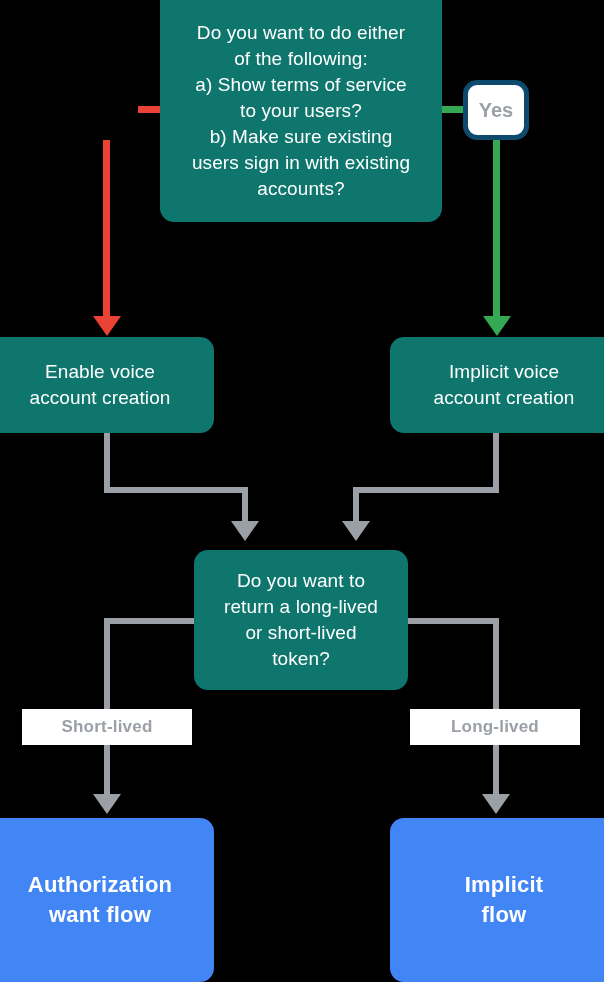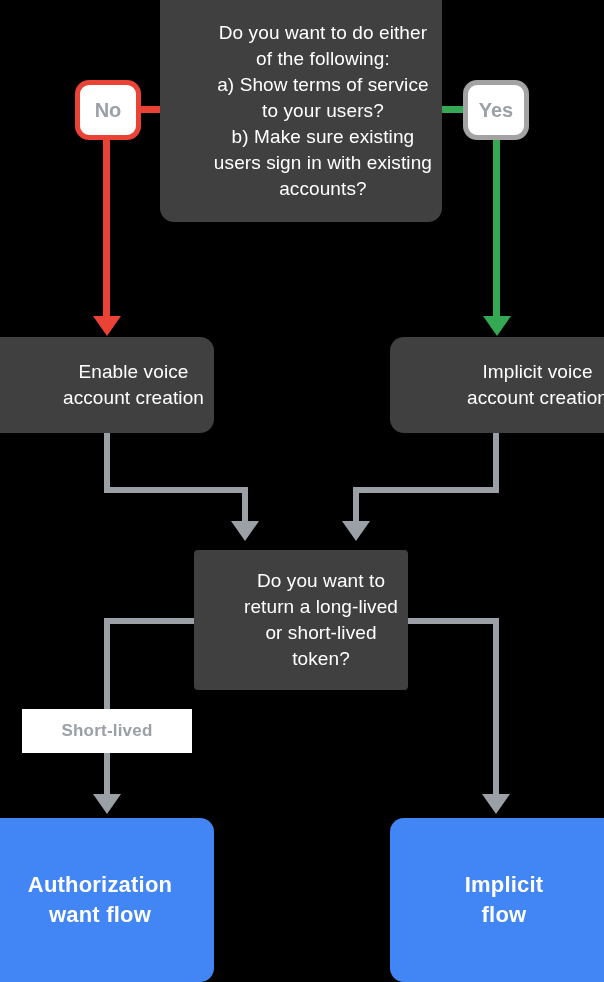--- a/index.html
+++ b/index.html
@@ -19,29 +19,28 @@
   }
 
   
   .node {
     position: absolute;
     box-sizing: border-box;
     display: flex;
     align-items: center;
     justify-content: center;
     text-align: center;
-    border-radius: 4px;
+    border-radius: 14px;
     color: #ffffff;
   }
   .node-gray {
-    background: #404040;
+    background: #0f766e;
     font-size: 19px;
     line-height: 26px;
     letter-spacing: 0.1px;
-    justify-content: flex-end;
   }
   .node-blue {
     background: #4285f4;
     font-size: 22px;
     line-height: 30px;
     font-weight: bold;
     letter-spacing: 0.2px;
   }
   .node .txt { white-space: pre-line; padding: 0 10px; }
 
@@ -53,21 +52,21 @@
     align-items: center;
     justify-content: center;
     background: #ffffff;
     border-radius: 14px;
     font-size: 20px;
     font-weight: bold;
     color: #9aa0a6;
     z-index: 6;
   }
   .badge-no  { border: 5px solid #ea4335; }
-  .badge-yes { border: 5px solid #a3a3a3; }
+  .badge-yes { border: 5px solid #0c4a6e; }
 
   
   .edge-label {
     position: absolute;
     box-sizing: border-box;
     display: flex;
     align-items: center;
     justify-content: center;
     background: #ffffff;
     color: #9aa0a6;
@@ -163,26 +162,26 @@
   <div class="node node-blue" style="left:-14px; top:818px; width:228px; height:164px; border-radius:0 14px 14px 0;">
     <span class="txt">Authorization
 want flow</span>
   </div>
 
   <div class="node node-blue" style="left:390px; top:818px; width:228px; height:164px; border-radius:14px 0 0 14px;">
     <span class="txt">Implicit
 flow</span>
   </div>
 
-  <div class="badge badge-no" style="left:75px; top:80px; width:66px; height:60px;">
-    <span>No</span>
-  </div>
 
   <div class="badge badge-yes" style="left:463px; top:80px; width:66px; height:60px;">
     <span>Yes</span>
   </div>
 
-  <div class="edge-label" style="left:22px; top:709px; width:170px; height:44px;align-items:center;">
+  <div class="edge-label" style="left:22px; top:709px; width:170px; height:36px;align-items:center;">
     <span>Short-lived</span>
   </div>
 
+  <div class="edge-label" style="left:410px; top:709px; width:170px; height:36px;">
+    <span>Long-lived</span>
+  </div>
 
 </div>
 
 </body></html>

